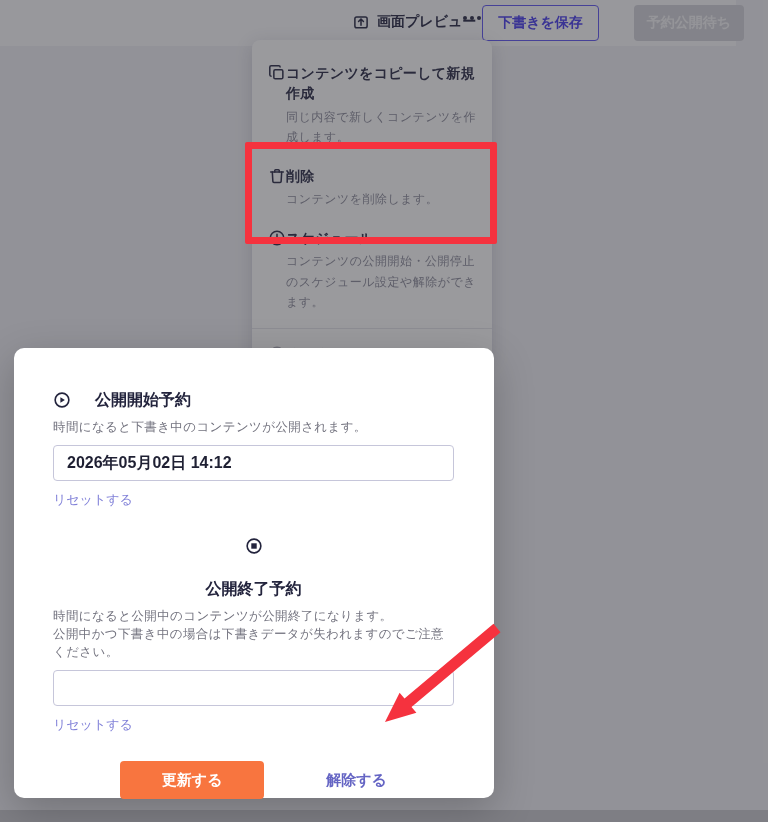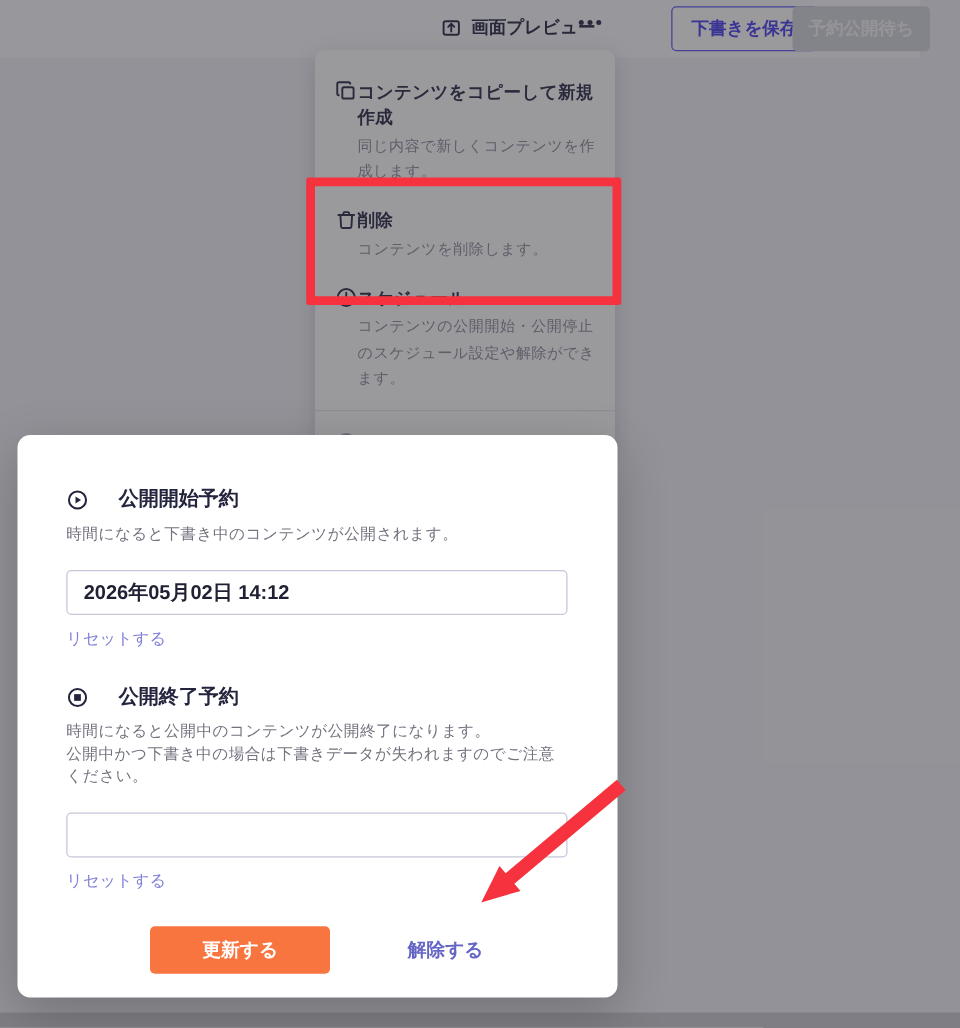--- a/index.html
+++ b/index.html
@@ -11,21 +11,21 @@
   }
   .abs{position:absolute;}
   
   .page{left:0;top:0;width:768px;height:810px;background:#f2f2f6;z-index:1;}
   .topbar{left:0;top:0;width:736px;height:46px;background:#fbfbfd;z-index:2;
           display:flex;align-items:center;}
   .tb-preview{position:absolute;left:352px;top:13px;display:flex;align-items:center;gap:7px;
               color:#3b3c55;font-size:14px;font-weight:600;}
   .tb-more{position:absolute;left:463px;top:16px;display:flex;gap:3px;}
   .dot{width:4px;height:4px;border-radius:50%;background:#3e3f58;}
-  .btn-outline{position:absolute;left:537px;top:5px;width:117px;height:36px;box-sizing:border-box;
+  .btn-outline{position:absolute;left:482px;top:5px;width:117px;height:36px;box-sizing:border-box;
                border:1.5px solid #6e66f5;border-radius:4px;background:#ffffff;
                color:#5b50f0;font-size:14px;font-weight:700;
                display:flex;align-items:center;justify-content:center;}
   .btn-gray{position:absolute;left:634px;top:5px;width:110px;height:36px;
             border-radius:4px;background:#d8d8de;color:#f6f6f8;font-size:14px;font-weight:700;
             display:flex;align-items:center;justify-content:center;}
   .meta-row{display:flex;align-items:center;gap:10px;color:#3a3b52;font-size:14px;font-weight:700;}
   .mosaic{display:flex;align-items:center;}
   .mz{width:13px;height:13px;}
   .api-preview{left:638px;top:68px;display:flex;align-items:center;gap:6px;
@@ -55,25 +55,25 @@
   .menu-div{height:1px;background:#e8e8ee;margin:6px 0;}
   .mi-disabled .mi-title{color:#b4b4bf;font-weight:500;}
   
   .overlay{left:0;top:0;width:768px;height:822px;background:rgba(15,15,22,.42);z-index:50;}
   
   .modal{left:14px;top:348px;width:480px;height:450px;background:#ffffff;border-radius:10px;
          box-shadow:0 12px 40px rgba(0,0,0,.22);z-index:60;box-sizing:border-box;
          padding:42px 40px 0 39px;}
   .sec-title{display:flex;align-items:center;gap:24px;color:#23243d;font-size:16px;font-weight:800;line-height:20px;}
   .sec-desc{margin-top:8px;color:#73737f;font-size:12.5px;line-height:18px;letter-spacing:.03em;}
-  .m-input{margin-top:20px;width:401px;height:36px;box-sizing:border-box;background:#fff;
+  .m-input{margin-top:9px;width:401px;height:36px;box-sizing:border-box;background:#fff;
            border:1px solid #c6c6da;border-radius:4px;display:flex;align-items:center;
            padding-left:13px;color:#1f2033;font-size:16px;font-weight:600;}
   .reset-link{margin-top:12px;color:#8080d8;font-size:13px;line-height:14px;width:max-content;cursor:pointer;}
-  .sec2{margin-top:30px;}
+  .sec2{margin-top:30px;flex-direction:column;}
   .btn-row{margin-top:29px;display:flex;align-items:center;justify-content:center;gap:62px;}
   .btn-orange{width:144px;height:38px;background:#f8753f;border:none;border-radius:4px;
               color:#ffffff;font-size:15px;font-weight:700;display:flex;align-items:center;justify-content:center;cursor:pointer;}
   .cancel-link{color:#6565c4;font-size:15px;font-weight:700;cursor:pointer;}
   
   .red-box{left:245px;top:142px;width:252px;height:102px;box-sizing:border-box;
            border:7px solid #f5323e;border-radius:2px;z-index:70;pointer-events:none;}
   .red-arrow{left:355px;top:598px;z-index:70;pointer-events:none;}
   svg{display:block;}
 </style>

